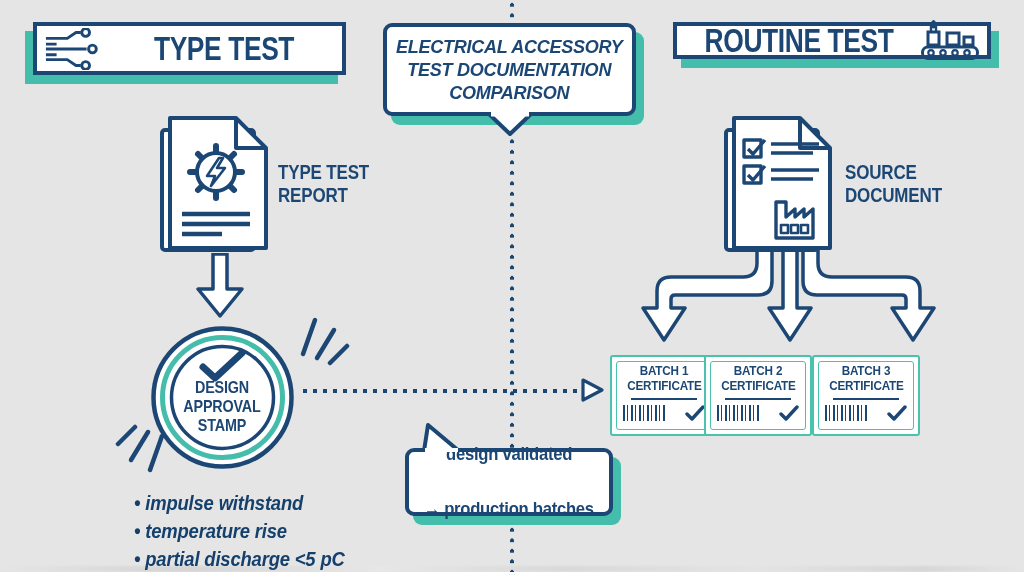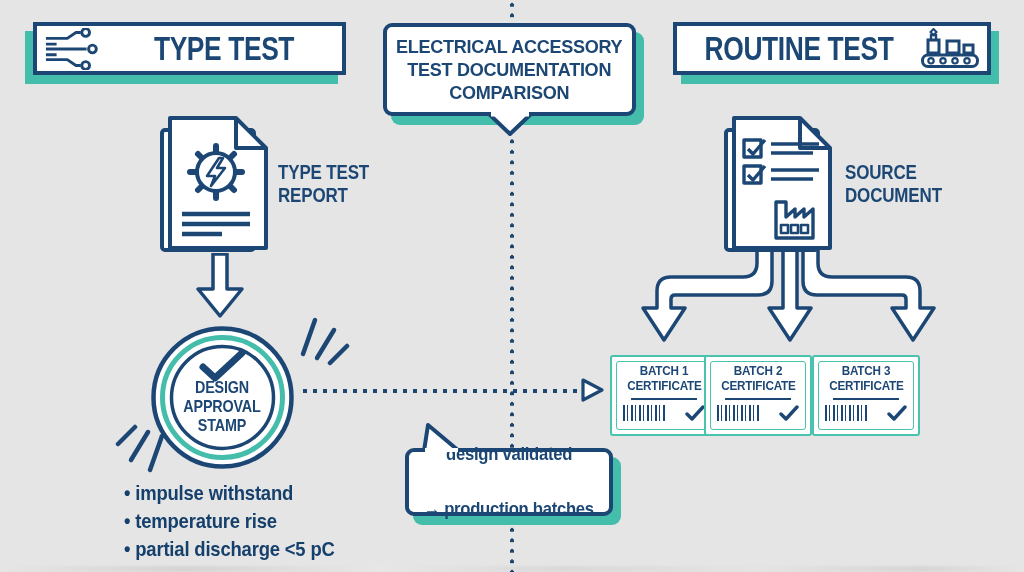--- a/index.html
+++ b/index.html
@@ -22,21 +22,21 @@
   .panel{position:absolute;background:#fff;border:4px solid #1c4775;box-sizing:border-box;z-index:3;}
   .sh-l{box-shadow:-8px 9px 0 0 #45bdab;}
   .sh-r{box-shadow:8px 9px 0 0 #45bdab;}
   .hdr{display:flex;align-items:center;}
   .hdr-label{
     flex:1;text-align:center;font-weight:bold;font-size:33px;letter-spacing:-.5px;
     transform:scaleX(.8);transform-origin:center;white-space:nowrap;color:#1c4775;
   }
   .bubble{border-radius:9px;}
   .bubble-center{left:383px;top:23px;width:253px;height:93px;display:flex;flex-direction:column;
-    justify-content:center;align-items:center;}
+    justify-content:center;align-items:center;font-style:italic;}
   .bubble-line{font-weight:bold;font-size:19px;line-height:1.22;letter-spacing:-.3px;
     transform:scaleX(.95);transform-origin:center;white-space:nowrap;color:#1c4775;}
   .callout{left:405px;top:448px;width:208px;height:68px;display:flex;flex-direction:column;
     justify-content:center;align-items:center;gap:32px;}
   .callout .bubble-line{font-size:18.5px;transform:scaleX(.9);}
   .pointer-svg{position:absolute;z-index:4;}
   
   .side-label{position:absolute;z-index:3;font-weight:bold;font-size:20px;line-height:1.14;
     letter-spacing:-.2px;transform:scaleX(.85);transform-origin:left top;white-space:nowrap;color:#1c4775;}
   .stamp-text{position:absolute;left:166px;top:378px;width:112px;z-index:4;text-align:center;
@@ -47,21 +47,21 @@
     border:2.5px solid #49c2ae;border-radius:3px;box-sizing:border-box;}
   .cert-frame{position:absolute;inset:4px;border:1.5px solid #49c2ae;border-radius:3px;}
   .cert-body{position:relative;height:100%;display:flex;flex-direction:column;align-items:center;padding-top:7px;box-sizing:border-box;}
   .cert-line{font-weight:bold;font-size:13px;line-height:1.15;letter-spacing:-.2px;
     transform:scaleX(.9);transform-origin:center;white-space:nowrap;color:#1c4775;}
   .cert-rule{width:66px;border-top:2.5px solid #1c4775;margin:4px 0 5px;}
   .cert-row{width:100%;display:flex;justify-content:space-between;align-items:center;padding:0 11px;box-sizing:border-box;}
   .barcode{width:42px;height:16px;
     background:repeating-linear-gradient(90deg,#1c4775 0 2px,transparent 2px 4px,#1c4775 4px 5.5px,transparent 5.5px 8px);}
   
-  .bullets{position:absolute;z-index:3;list-style:none;margin:8px;padding:0;}
+  .bullets{position:absolute;z-index:3;list-style:none;margin:18px;padding:0;font-style:italic;}
   .bullets li{font-weight:bold;font-size:20.5px;line-height:28px;letter-spacing:-.2px;
     transform:scaleX(.9);transform-origin:left center;white-space:nowrap;color:#16406c;}
   .bullets li::before{content:"• ";}
   .svg-abs{position:absolute;z-index:2;}
   .bottom-strip{position:absolute;left:0;right:0;bottom:0;height:6px;z-index:0;opacity:.75;filter:blur(1px);
     background:linear-gradient(90deg,#e6e6e6,#cfcfcf 18%,#e8e8e8 37%,#d6d6d6 55%,#e4e4e4 74%,#d2d2d2 90%,#e6e6e6);}
 </style>
 </head>
 <body>
 
@@ -91,21 +91,21 @@
   <div class="panel bubble bubble-center sh-r">
     <div class="bubble-line">ELECTRICAL ACCESSORY</div>
     <div class="bubble-line">TEST DOCUMENTATION</div>
     <div class="bubble-line">COMPARISON</div>
   </div>
   <svg class="pointer-svg" style="left:487px;top:112px" width="46" height="26" viewBox="0 0 46 26">
     <path d="M2,2 L23,22 L44,2" fill="#fff" stroke="#1c4775" stroke-width="4" stroke-linejoin="round"></path>
     <rect x="4" y="0" width="38" height="4.5" fill="#fff"></rect>
   </svg>
 
-  <div class="panel hdr sh-r" style="left:673px;top:22px;width:318px;height:53px">
+  <div class="panel hdr sh-r" style="left:673px;top:22px;width:318px;height:37px">
     <div class="hdr-label">ROUTINE TEST</div>
     <svg width="58" height="42" viewBox="0 0 58 42" style="margin-right:8px;flex:0 0 auto">
       <g fill="none" stroke="#1c4775">
         <rect x="1.5" y="27" width="55" height="11.5" rx="5.5" stroke-width="3"></rect>
         <circle cx="10" cy="32.8" r="2.7" stroke-width="2.2"></circle>
         <circle cx="22" cy="32.8" r="2.7" stroke-width="2.2"></circle>
         <circle cx="34" cy="32.8" r="2.7" stroke-width="2.2"></circle>
         <circle cx="46" cy="32.8" r="2.7" stroke-width="2.2"></circle>
         <rect x="7" y="12" width="11" height="13" stroke-width="3"></rect>
         <path d="M10,12 V7 H15 V12" stroke-width="2.4"></path>

